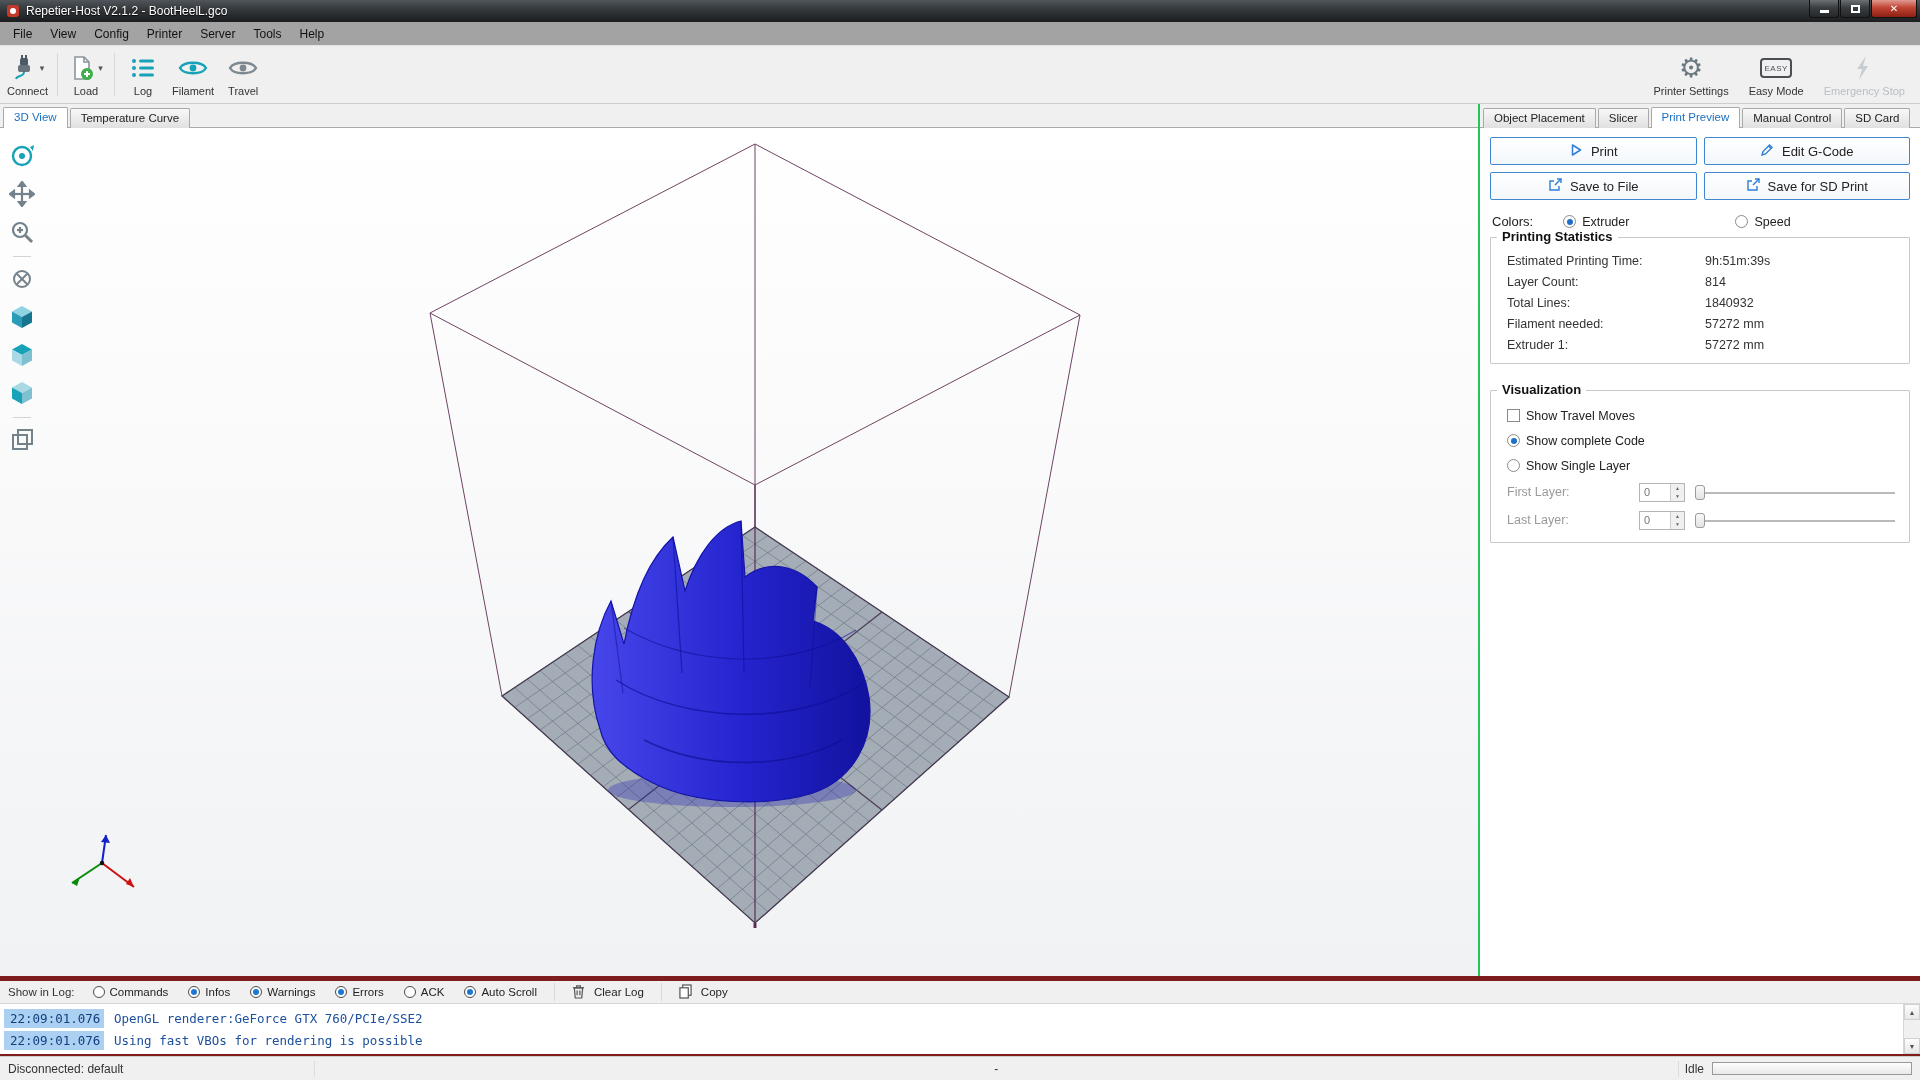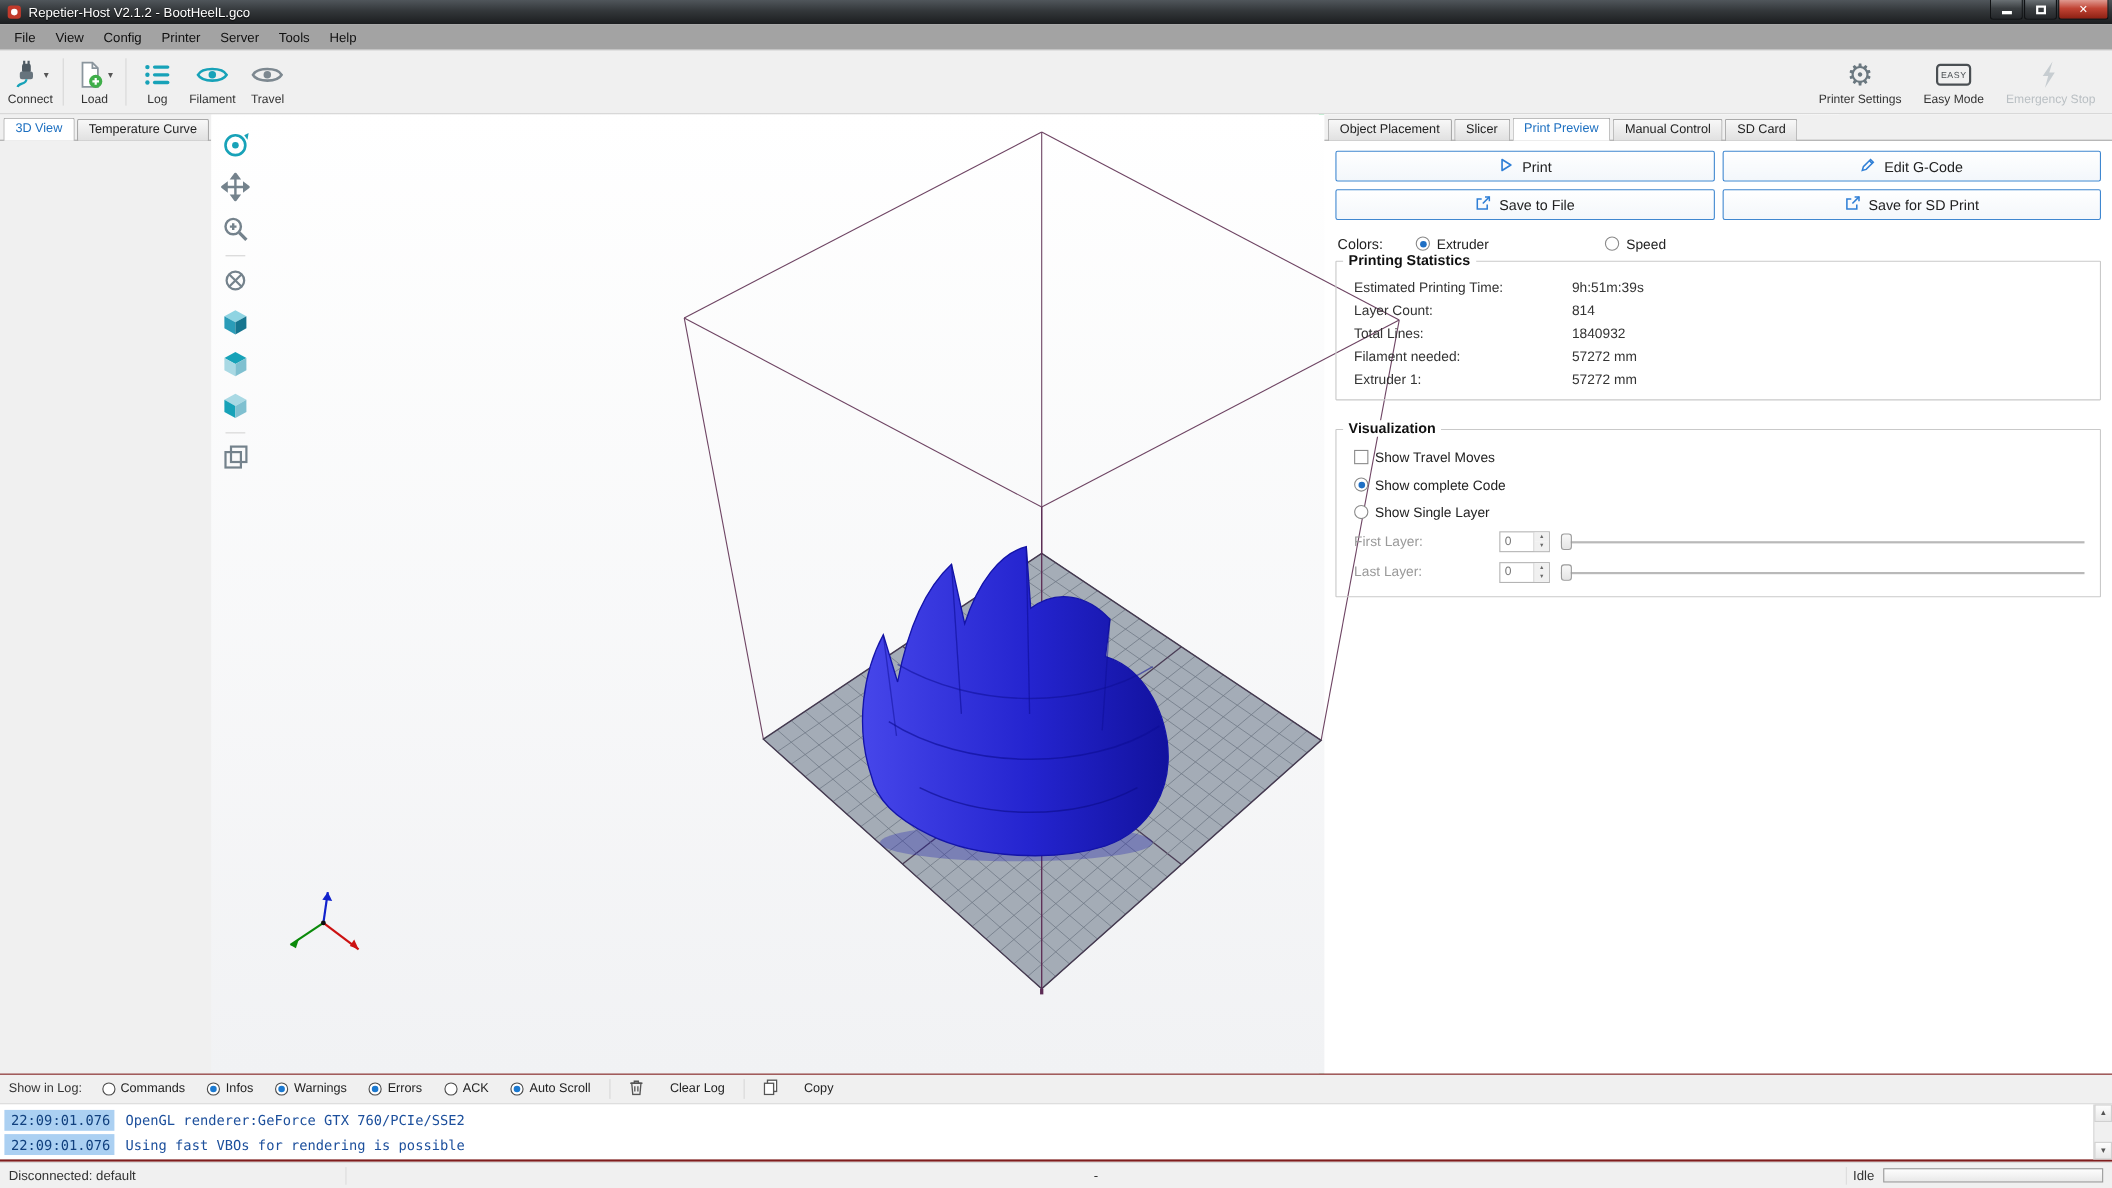--- a/index.html
+++ b/index.html
@@ -28,21 +28,21 @@
 .tb-caret{font-size:9px;color:#555;margin-left:3px;align-self:center}
 .tb-label{font-size:11px;color:#333;white-space:nowrap}
 .tb-sep{width:1px;background:#d8d8d8;margin:5px 4px}
 .tb-right{margin-left:auto;display:flex;gap:10px}
 .tb-btn.disabled .tb-label{color:#b9bfc3}
 .gear-glyph{font-size:27px;line-height:28px;color:#6b7880}
 .easy-badge{width:32px;height:20px;border:2px solid #4a4f53;border-radius:4px;display:flex;align-items:center;justify-content:center;font-size:8px;font-weight:normal;color:#4a4f53;letter-spacing:.5px}
 
 
 .main{flex:1 1 auto;display:flex;min-height:0}
-.left-pane{width:1204px;display:flex;border-right:5px solid #22c55e;min-height:0}
+.left-pane{width:1480px;display:flex;flex-direction:column;border-right:2px solid #22c55e;min-height:0}
 .right-pane{flex:1;background:#fff;display:flex;flex-direction:column;min-height:0}
 
 
 .tabs{height:24px;display:flex;align-items:flex-end;background:#f0f0f0;border-bottom:1px solid #a9a9a9;padding-left:3px;flex:0 0 auto}
 .tab{font-size:11.5px;padding:3px 10px 4px;border:1px solid #a9a9a9;border-bottom:none;border-radius:2px 2px 0 0;background:linear-gradient(#f8f8f8,#e0e0e0);color:#222;margin-right:2px;position:relative;top:1px;white-space:nowrap}
 .tab.active{background:#fff;color:#1c6fc0;z-index:2;padding-bottom:5px}
 
 
 .view-body{flex:1;display:flex;min-height:0;background:linear-gradient(#ffffff,#f1f2f4)}
 .tool-strip{width:44px;display:flex;flex-direction:column;align-items:center;padding-top:10px;flex:0 0 auto}
@@ -72,27 +72,27 @@
 .layer-row .lay-lbl{width:132px;font-size:12.5px;color:#9a9a9a}
 .spin{width:46px;height:19px;border:1px solid #b4b4b4;background:#fff;display:flex;margin-right:10px}
 .spin .val{flex:1;font-size:11px;color:#777;padding:2px 4px}
 .spin .btns{width:14px;border-left:1px solid #ccc;display:flex;flex-direction:column}
 .spin .btns span{flex:1;display:flex;align-items:center;justify-content:center;font-size:5px;color:#666;background:#f0f0f0}
 .slider{position:relative;flex:1;height:17px;margin-right:6px}
 .slider .track{position:absolute;left:0;right:0;top:8px;height:2px;background:#b9b9b9}
 .slider .thumb{position:absolute;left:0;top:1px;width:10px;height:15px;background:linear-gradient(#f8f8f8,#e4e4e4);border:1px solid #9a9a9a;border-radius:3px}
 
 
-.log-toolbar{height:28px;background:#f0f0f0;border-top:1px solid #7f1d1d;border-bottom:1px solid #d6d6d6;display:flex;align-items:center;padding:0 8px;gap:4px;flex:0 0 auto}
+.log-toolbar{height:28px;background:#f0f0f0;border-top:5px solid #7f1d1d;border-bottom:1px solid #d6d6d6;display:flex;align-items:center;padding:0 8px;gap:4px;flex:0 0 auto}
 .log-toolbar .show-lbl{font-size:11.5px;color:#333;margin-right:6px}
 .toggle{display:flex;align-items:center;gap:5px;padding:3px 8px;border-radius:3px;font-size:11.5px;color:#222}
 .tg-circle{width:12px;height:12px;border:1px solid #4a4a4a;border-radius:50%;background:#fff;position:relative}
 .toggle.on .tg-circle::after{content:"";position:absolute;left:2px;top:2px;width:6px;height:6px;border-radius:50%;background:#1b79d0}
 .lt-sep{width:1px;height:18px;background:#d8d8d8;margin:0 5px}
-.lt-btn{display:flex;align-items:center;gap:24px;padding:3px 8px;font-size:11.5px;color:#222}
+.lt-btn{display:flex;align-items:center;gap:9px;padding:3px 8px;font-size:11.5px;color:#222}
 .log-area{height:52px;background:#fff;position:relative;flex:0 0 auto;border-bottom:2px solid #7f1d1d}
 .log-lines{padding:3px 20px 0 4px;font-family:"DejaVu Sans Mono",monospace;font-size:12.5px}
 .log-line{display:flex;align-items:center;height:22px}
 .log-time{background:#abd0f2;color:#11407e;padding:2px 6px;width:100px;flex:0 0 auto;margin-right:10px}
 .log-msg{color:#1c4f9c;white-space:pre}
 .log-scroll{position:absolute;right:0;top:0;width:17px;height:100%;background:#f0f0f0;border-left:1px solid #d6d6d6;display:flex;flex-direction:column;justify-content:space-between}
 .scroll-btn{height:16px;display:flex;align-items:center;justify-content:center;font-size:7px;color:#555;background:linear-gradient(#fdfdfd,#e8e8e8);border:1px solid #d0d0d0}
 
 
 .statusbar{height:24px;background:#f0f0f0;border-top:1px solid #cfcfcf;display:flex;align-items:center;padding:0 8px;flex:0 0 auto;font-size:12px;color:#333}

